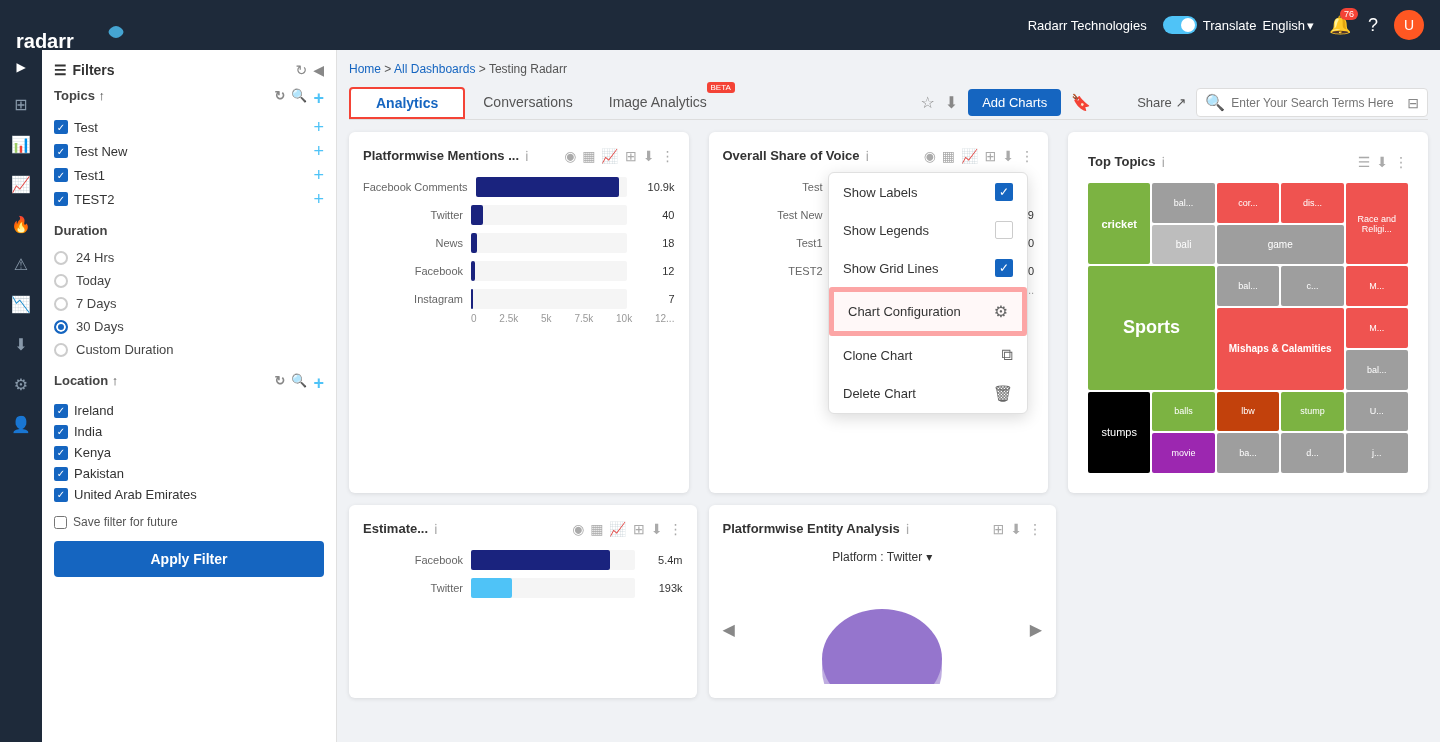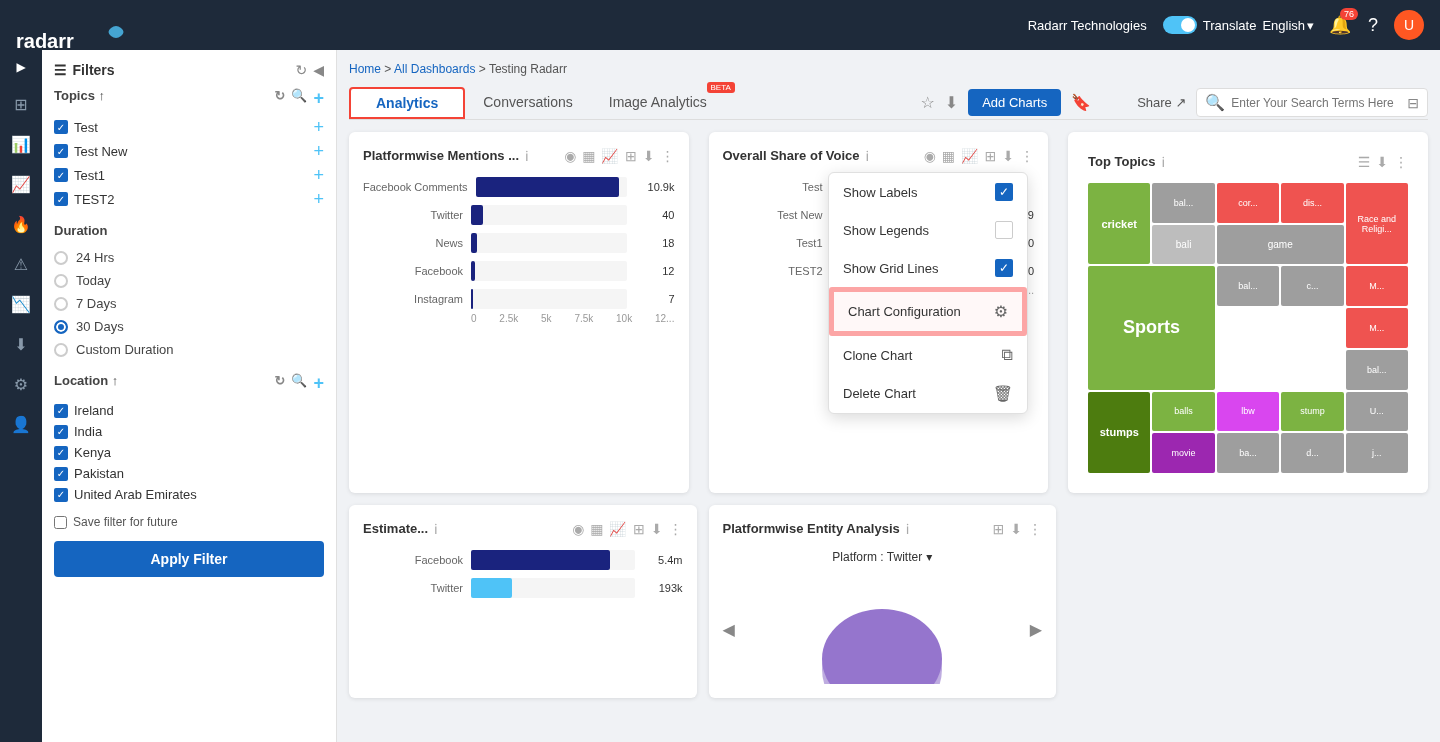--- a/index.html
+++ b/index.html
@@ -639,27 +639,28 @@
 
         <div style="background:#bdbdbd;grid-column:2;grid-row:2;display:flex;align-items:center;justify-content:center;font-size:10px;color:white;border-radius:2px;">bali</div>
         <div style="background:#9e9e9e;grid-column:3/5;grid-row:2;display:flex;align-items:center;justify-content:center;font-size:10px;color:white;border-radius:2px;">game</div>
         <div style="background:#ef5350;grid-column:5;grid-row:1/3;display:flex;align-items:center;justify-content:center;font-size:9px;color:white;border-radius:2px;text-align:center;padding:2px;">Race and Religi...</div>
 
         <div style="background:#7cb342;grid-column:1/3;grid-row:3/6;display:flex;align-items:center;justify-content:center;font-size:18px;font-weight:bold;color:white;border-radius:2px;">Sports</div>
         <div style="background:#9e9e9e;grid-column:3;grid-row:3;display:flex;align-items:center;justify-content:center;font-size:9px;color:white;border-radius:2px;">bal...</div>
         <div style="background:#9e9e9e;grid-column:4;grid-row:3;display:flex;align-items:center;justify-content:center;font-size:9px;color:white;border-radius:2px;">c...</div>
         <div style="background:#ef5350;grid-column:5;grid-row:3;display:flex;align-items:center;justify-content:center;font-size:9px;color:white;border-radius:2px;">M...</div>
 
+        <div style="background:#ef5350;grid-column:3/5;grid-row:4/6;display:flex;align-items:center;justify-content:center;font-size:10px;color:white;border-radius:2px;text-align:center;padding:2px;font-weight:600;">Mishaps &amp; Calamities</div>
         <div style="background:#ef5350;grid-column:5;grid-row:4;display:flex;align-items:center;justify-content:center;font-size:9px;color:white;border-radius:2px;">M...</div>
 
         <div style="background:#9e9e9e;grid-column:5;grid-row:5;display:flex;align-items:center;justify-content:center;font-size:9px;color:white;border-radius:2px;">bal...</div>
 
-        <div style="background:#4d7c0f;grid-column:1;grid-row:6/8;display:flex;align-items:center;justify-content:center;font-size:11px;color:white;font-weight:700;border-radius:2px;">stumps</div>
+        <div style="background:#000000;grid-column:1;grid-row:6/8;display:flex;align-items:center;justify-content:center;font-size:11px;color:white;font-weight:400;border-radius:2px;">stumps</div>
         <div style="background:#7cb342;grid-column:2;grid-row:6;display:flex;align-items:center;justify-content:center;font-size:9px;color:white;border-radius:2px;">balls</div>
-        <div style="background:#d946ef;grid-column:3;grid-row:6;display:flex;align-items:center;justify-content:center;font-size:9px;color:white;border-radius:2px;">lbw</div>
+        <div style="background:#c2410c;grid-column:3;grid-row:6;display:flex;align-items:center;justify-content:center;font-size:9px;color:white;border-radius:2px;">lbw</div>
         <div style="background:#7cb342;grid-column:4;grid-row:6;display:flex;align-items:center;justify-content:center;font-size:9px;color:white;border-radius:2px;">stump</div>
         <div style="background:#9e9e9e;grid-column:5;grid-row:6;display:flex;align-items:center;justify-content:center;font-size:9px;color:white;border-radius:2px;">U...</div>
 
         <div style="background:#9c27b0;grid-column:2;grid-row:7;display:flex;align-items:center;justify-content:center;font-size:9px;color:white;border-radius:2px;">movie</div>
         <div style="background:#9e9e9e;grid-column:3;grid-row:7;display:flex;align-items:center;justify-content:center;font-size:9px;color:white;border-radius:2px;">ba...</div>
         <div style="background:#9e9e9e;grid-column:4;grid-row:7;display:flex;align-items:center;justify-content:center;font-size:9px;color:white;border-radius:2px;">d...</div>
         <div style="background:#9e9e9e;grid-column:5;grid-row:7;display:flex;align-items:center;justify-content:center;font-size:9px;color:white;border-radius:2px;">j...</div>
       </div>
     </div>
 

